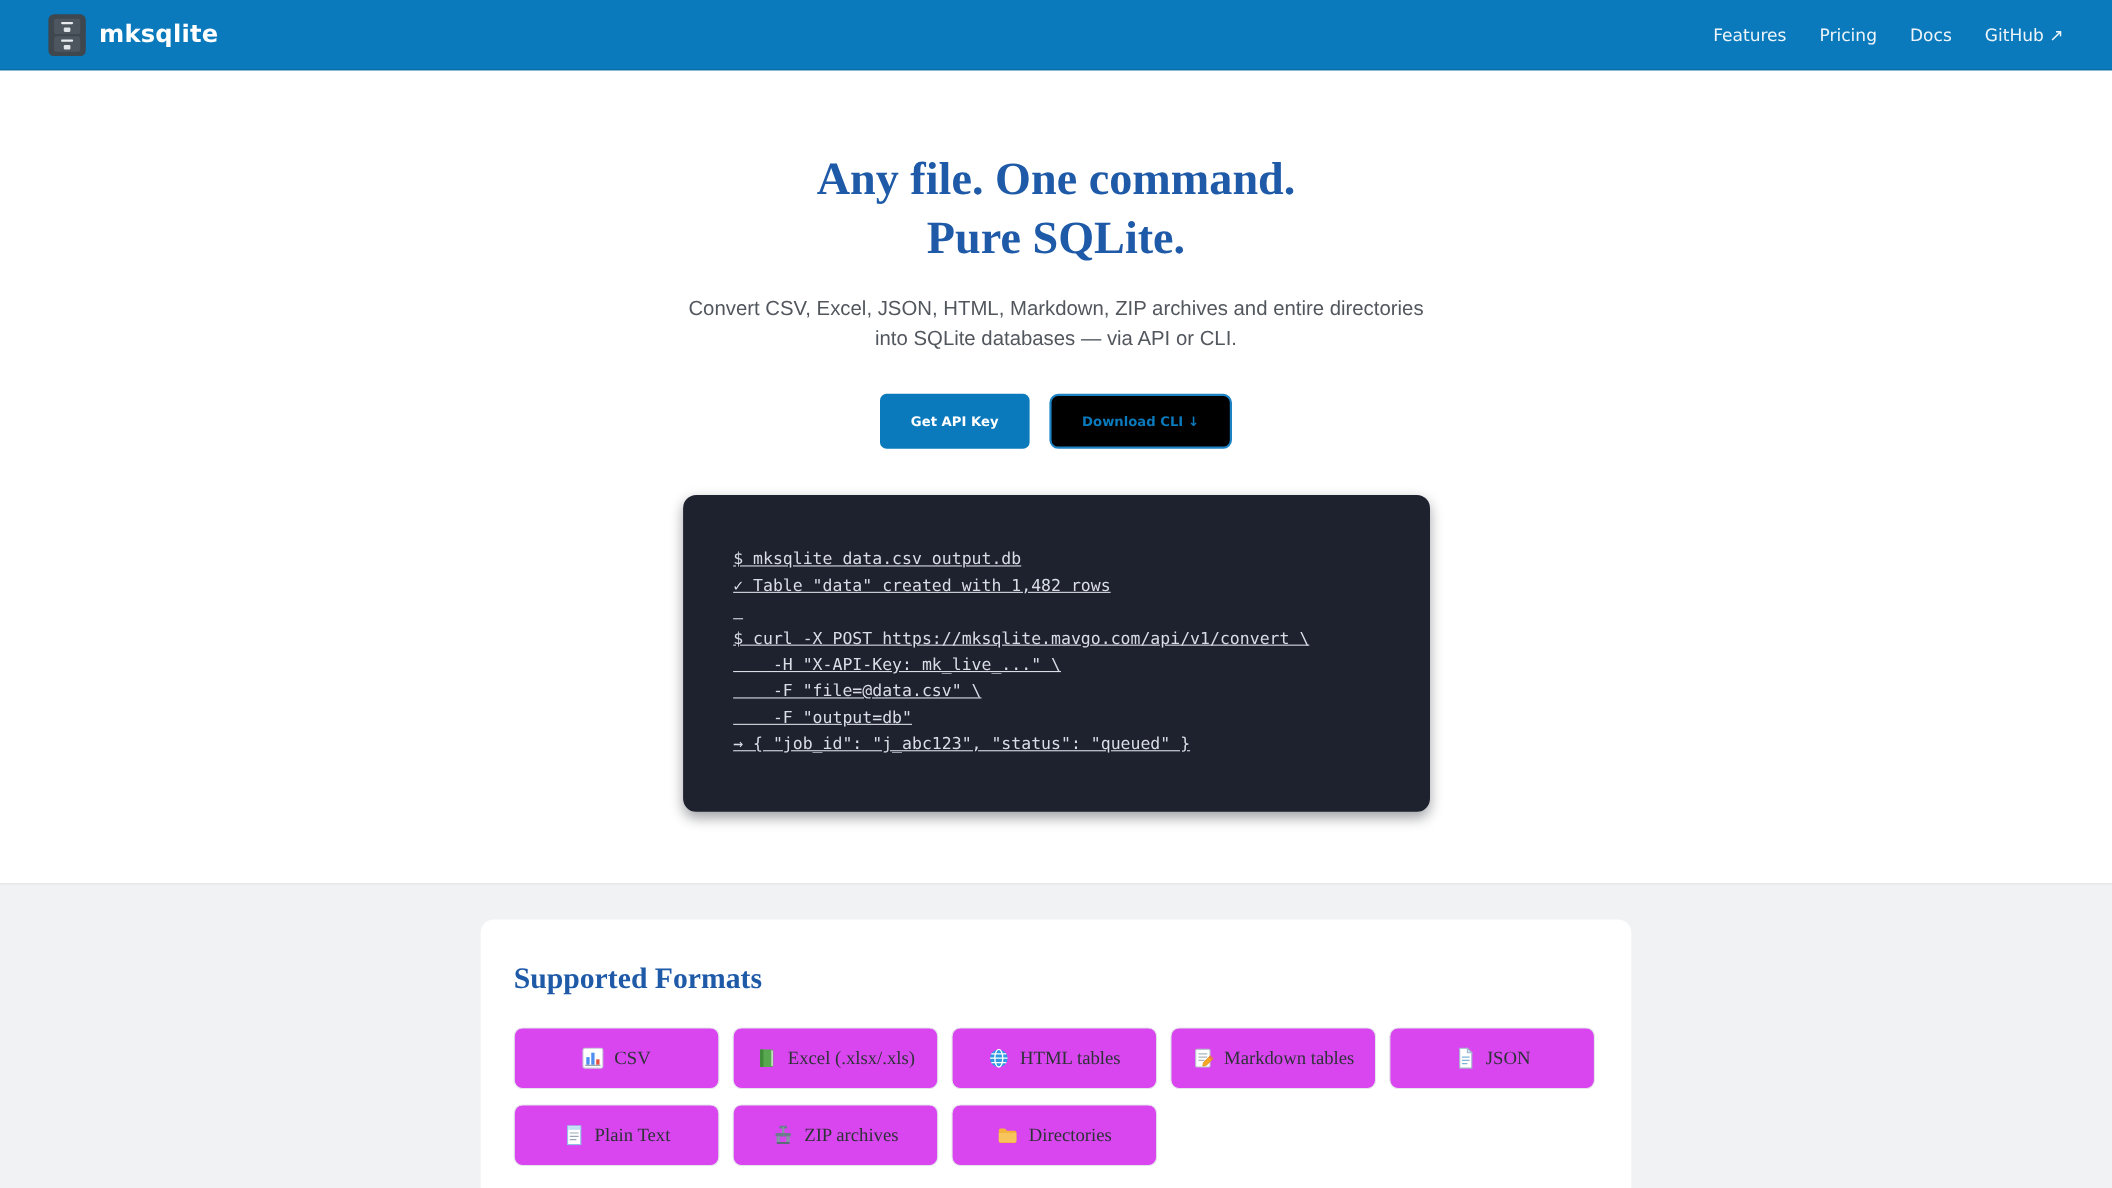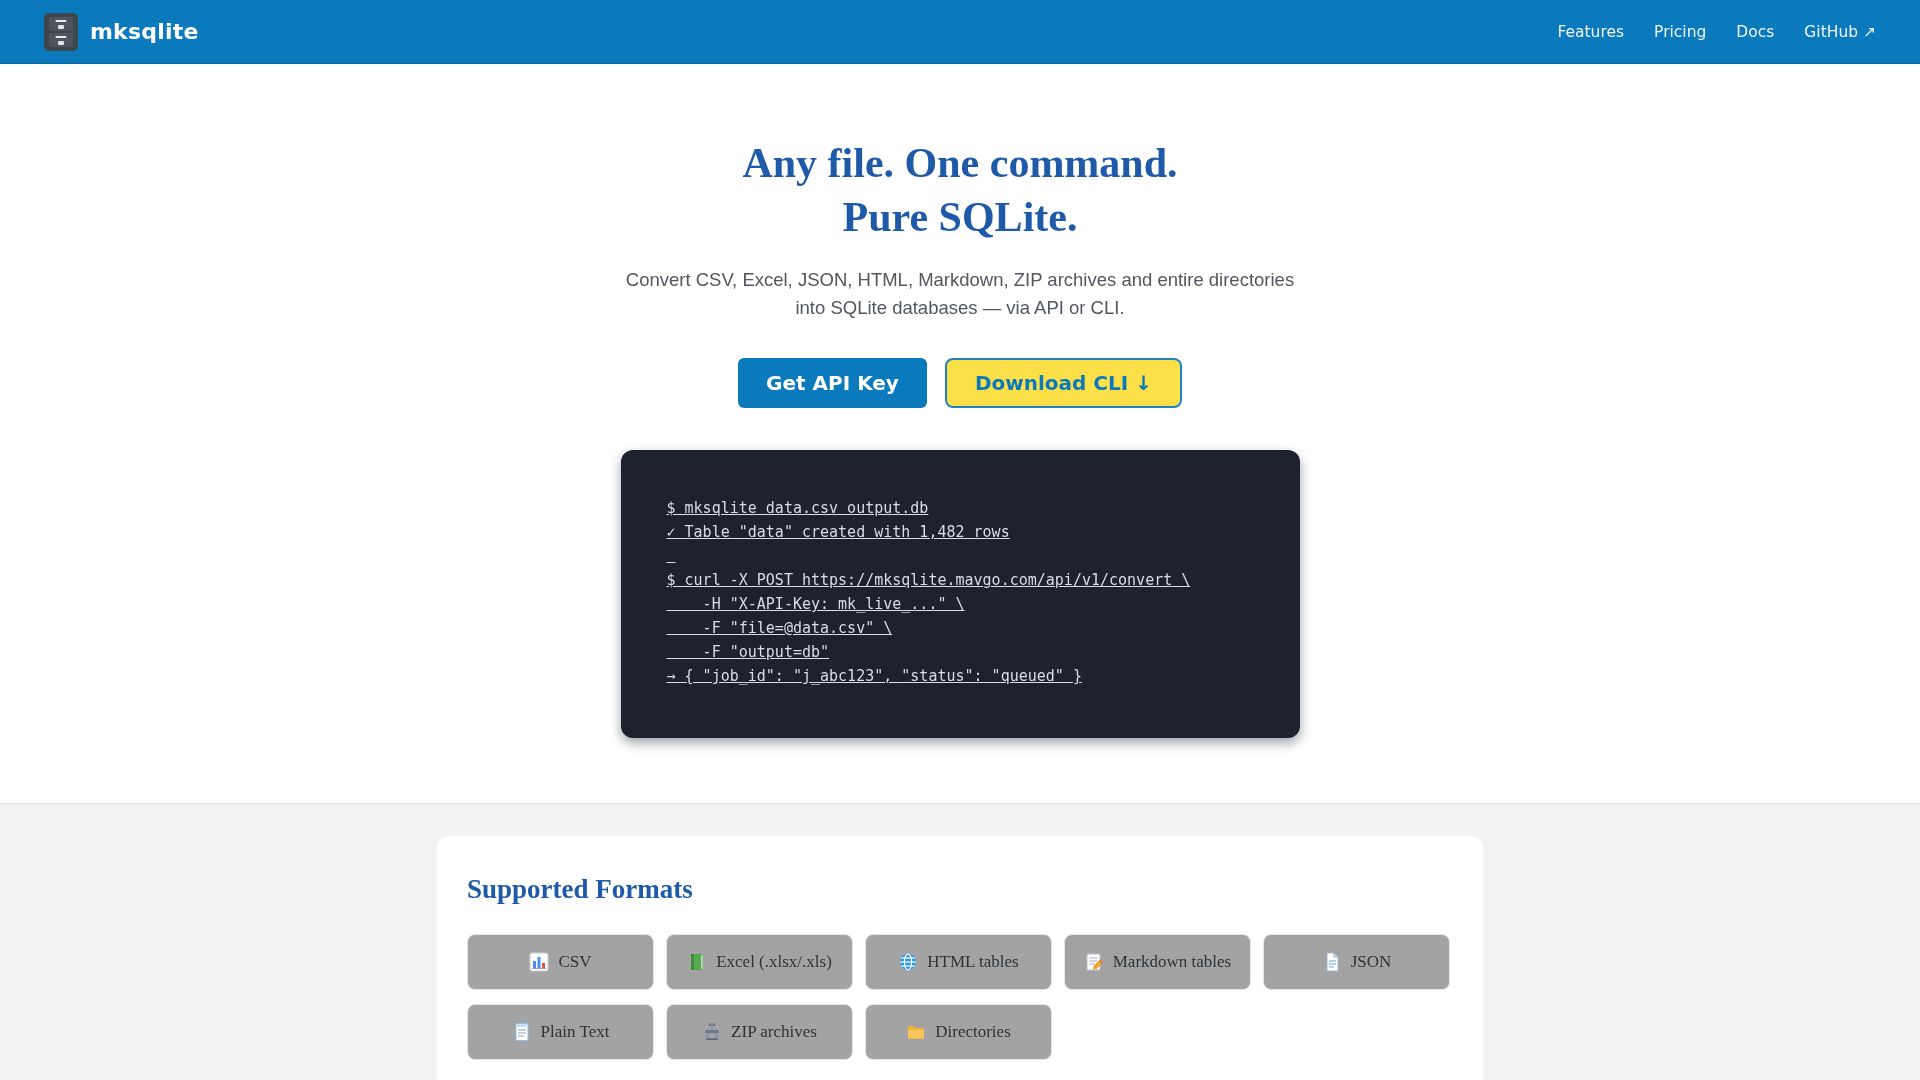--- a/index.html
+++ b/index.html
@@ -51,24 +51,24 @@
   .hero-title .line { display: block; }
   .hero-sub {
     margin: 22px 0 0;
     font-family: Liberation Sans, sans-serif;
     font-size: 18.5px; line-height: 28px; color: #52575e;
   }
   .cta-row { margin-top: 36px; display: flex; justify-content: center; gap: 18px; }
   .btn {
     height: 50px; border-radius: 6px; cursor: pointer;
     font-family: "DejaVu Sans", "Liberation Sans", sans-serif;
-    font-weight: bold; font-size: 20px; padding: 0 28px;
+    font-weight: bold; font-size: 12px; padding: 0 28px;
   }
   .btn-primary { background: #0a7abc; color: #ffffff; border: none; }
-  .btn-secondary { background: #fde047; color: #0a7abc; border: 2px solid #1d83c4; border-radius: 8px; }
+  .btn-secondary { background: #000000; color: #0a7abc; border: 2px solid #1d83c4; border-radius: 8px; }
 
   
   .terminal {
     width: 679px; margin: 42px auto 0;
     background: #1e212e; border-radius: 12px;
     padding: 46px 46px 50px; text-align: left;
     box-shadow: 0 5px 12px rgba(22, 24, 38, .40);
   }
   .tline {
     font-family: "DejaVu Sans Mono", "Liberation Mono", monospace;
@@ -88,21 +88,21 @@
   }
   .formats-heading {
     margin: 0 0 28px;
     font-family: "Liberation Serif", "DejaVu Serif", serif;
     font-weight: 700; font-size: 27px; line-height: 34px;
     color: #1e5aa7;
   }
   .formats-grid { display: flex; flex-wrap: wrap; gap: 14px 12px; }
   .format-card {
     width: 187px; height: 56px;
-    background: #a3a3a3; border: 1px solid #e3e6ea; border-radius: 8px;
+    background: #d946ef; border: 1px solid #e3e6ea; border-radius: 8px;
     display: flex; align-items: center; justify-content: center; gap: 9px;
   }
   .format-card .icon { display: inline-flex; width: 20px; height: 20px; }
   .format-card .icon svg { width: 20px; height: 20px; }
   .format-label {
     font-family: "Liberation Serif", "DejaVu Serif", serif;
     font-size: 17px; color: #2e3338;
   }
 </style>
 </head>

